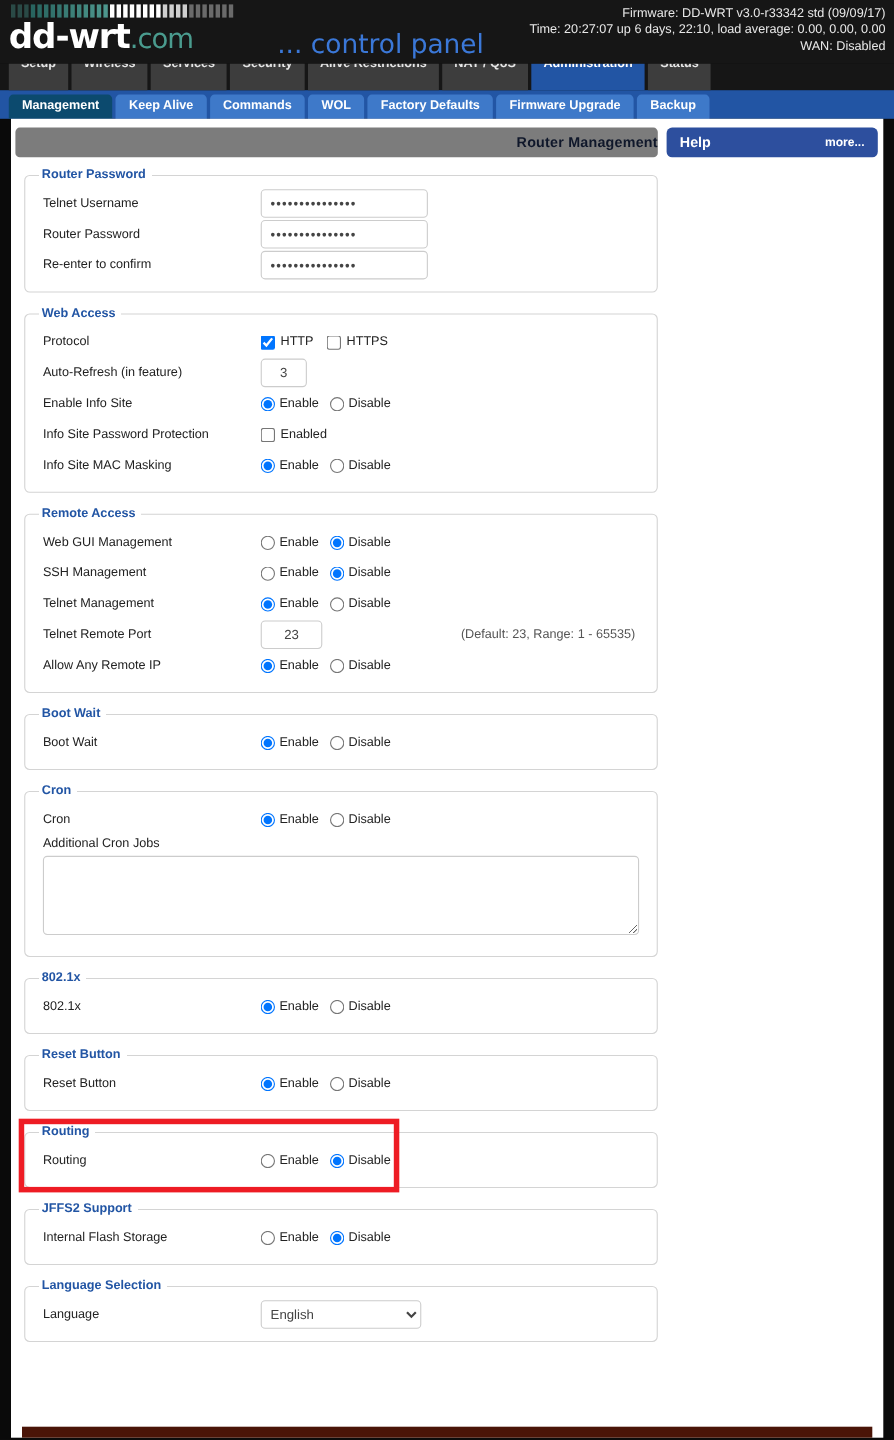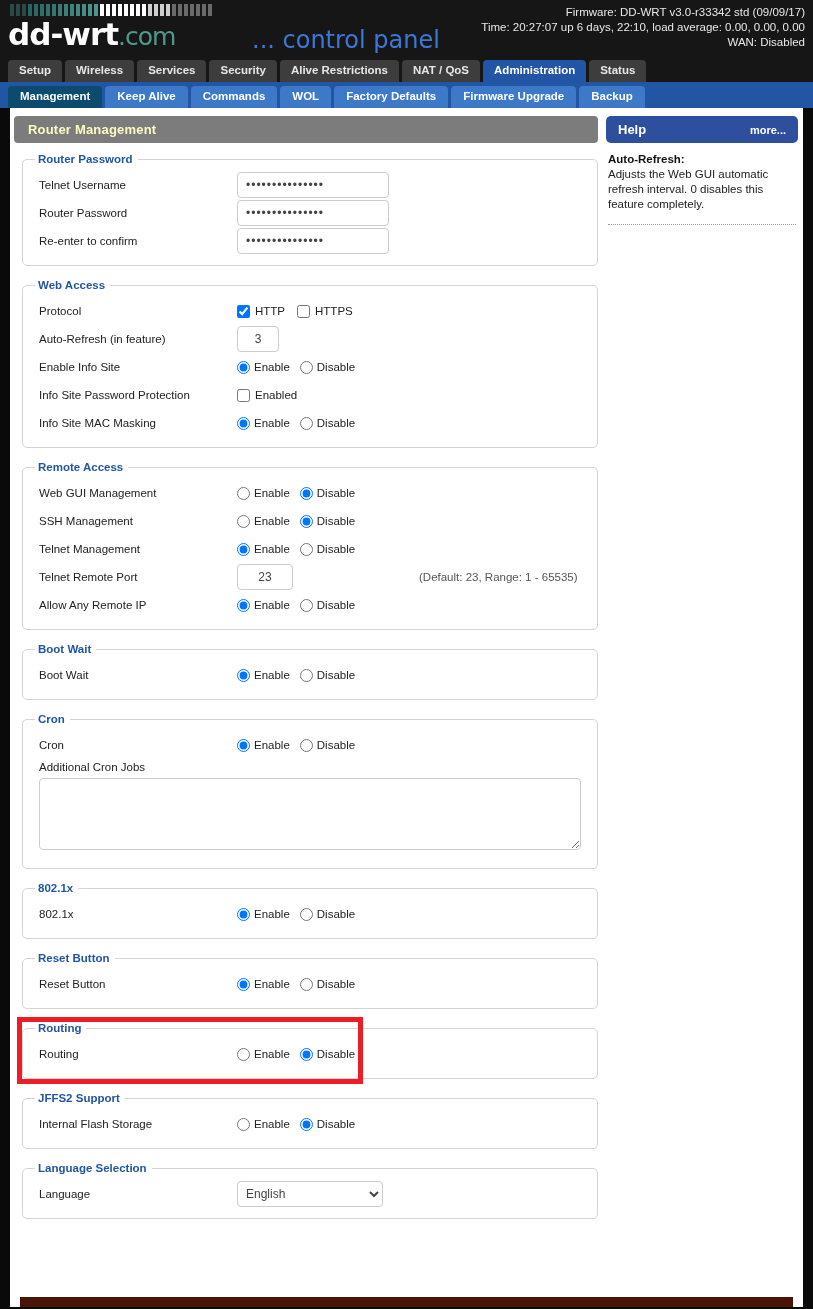--- a/index.html
+++ b/index.html
@@ -58,21 +58,21 @@
     padding-left: 8px;
     display: flex;
     align-items: flex-end;
     gap: 3px;
   }
   .tab1 {
     background: #3d3d3d;
     color: #e6e6e6;
     font-size: 11.5px;
     font-weight: bold;
-    padding: 4px 11px 5px 11px;
+    padding: 4px 11px 17px 11px;
     border-radius: 4px 4px 0 0;
     line-height: 13px;
     white-space: nowrap;
     cursor: pointer;
   }
   .tab1.active { background: #2255a4; color: #ffffff; }
 
   .tabrow2 {
     height: 26px;
     background: #2255a4;
@@ -101,27 +101,28 @@
     margin: 0 10px 0 10px;
     min-height: 1199px;
     padding: 0;
   }
   .content-wrap { display: flex; align-items: flex-start; }
   .main-col { width: 588px; padding: 8px 0 0 4px; }
   .help-col { width: 200px; padding: 8px 0 0 8px; }
 
   .bar-title {
     background: #7c7c7c;
-    color: #fef9c3;
+    color: #0f172a;
     font-weight: bold;
     font-size: 13px;
     padding: 6px 0 6px 14px;
     border-radius: 4px;
     margin: 0 0 10px 0;
     letter-spacing: 0.2px;
+    text-align: right;
   }
 
   fieldset.sec {
     border: 1px solid #d4d4d4;
     border-radius: 5px;
     margin: 0 0 13px 8px;
     padding: 6px 10px 10px 10px;
     background: #fff;
   }
   fieldset.sec > legend {
@@ -560,24 +561,19 @@
             </div>
         </div>
       </fieldset>
     </div>
 
     <div class="help-col">
       <div class="help-bar">
         <span>Help</span>
         <span class="help-more">more...</span>
       </div>
-      <div class="help-body">
-        <div class="help-h">Auto-Refresh:</div>
-        <div class="help-p">Adjusts the Web GUI automatic refresh interval. 0 disables this feature completely.</div>
-        <div class="help-rule"></div>
-      </div>
     </div>
   </div>
 
   <div class="bottom-bar"></div>
 </div>
 
 <div class="highlight-box" id="highlight" style="left: 17px; top: 1017px; width: 346px; height: 67px;"></div>
 
 </body></html>

